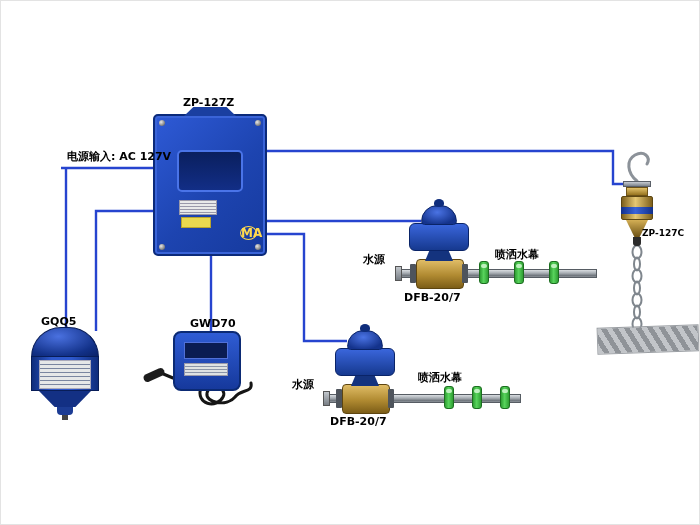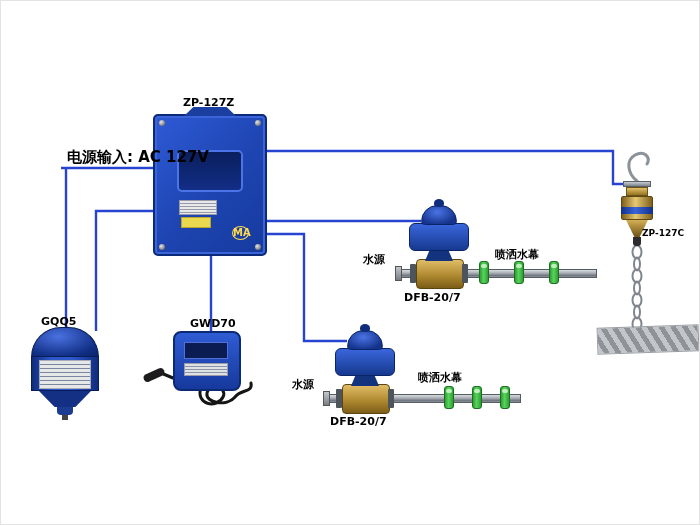--- a/index.html
+++ b/index.html
@@ -9,37 +9,37 @@
     overflow:hidden;border:1px solid #e3e3e3;box-sizing:border-box;
   }
   .wires{position:absolute;left:0;top:0;}
   .wires polyline{fill:none;stroke:#2644cf;stroke-width:2.4;}
   .hook{fill:none;stroke:#8c9299;stroke-width:3;stroke-linecap:round;}
   .chain ellipse{fill:none;stroke:#7f868d;stroke-width:2;}
   .cable{fill:none;stroke:#151515;stroke-width:3;stroke-linecap:round;}
 
   .lbl{position:absolute;font-weight:bold;font-size:11px;color:#000;white-space:nowrap;line-height:12px;}
   .lbl.small{font-size:9px;}
-  .lbl.power{font-size:15px;}
+  .lbl.power{font-size:11px;}
 
   .dev{position:absolute;}
 
   
   .controller{background:linear-gradient(135deg,#2e5ad6 0%,#1d44b0 55%,#163a9e 100%);
     border:2px solid #0b2a7a;border-radius:5px;box-shadow:inset 0 0 0 2px #3a64d8;}
   .ctrl-handle{position:absolute;top:-9px;left:50%;transform:translateX(-50%);width:52px;height:9px;
     background:#1a3fa0;clip-path:polygon(0 100%,18% 0,82% 0,100% 100%);}
   .screw{position:absolute;width:6px;height:6px;border-radius:50%;
     background:radial-gradient(circle at 35% 35%,#e8e8e8,#4a4a4a);}
   .ctrl-window{position:absolute;left:50%;transform:translateX(-50%);top:34px;width:62px;height:38px;
     background:linear-gradient(#0a1f5e,#122e86);border:2px solid #4a74e8;border-radius:5px;}
   .ctrl-plate{position:absolute;left:24px;top:84px;width:36px;height:13px;background:#e8eaea;
     border:1px solid #99a;background-image:repeating-linear-gradient(to bottom,transparent 0 2px,#99a 2px 3px);}
   .ctrl-sticker{position:absolute;left:26px;top:101px;width:28px;height:9px;background:#ead94f;border:1px solid #b9a52e;}
-  .ctrl-ma{position:absolute;right:16px;bottom:14px;color:#ffd94e;font-size:10px;font-weight:bold;
+  .ctrl-ma{position:absolute;right:8px;bottom:14px;color:#ffd94e;font-size:12px;font-weight:bold;
     border:1px solid #ffd94e;border-radius:50%;width:15px;height:12px;line-height:12px;text-align:left;}
 
   
   .gqq-dome{position:absolute;left:2px;top:0;width:68px;height:30px;border-radius:34px 34px 0 0;
     background:radial-gradient(ellipse at 40% 30%,#4a71e0,#123188 70%,#0a2268);border:1px solid #081d58;box-sizing:border-box;}
   .gqq-body{position:absolute;left:2px;top:29px;width:68px;height:35px;box-sizing:border-box;
     background:linear-gradient(90deg,#0f2d7c,#2d58cc 30%,#2d58cc 60%,#0f2d7c);border:1px solid #081d58;}
   .gqq-label{position:absolute;left:7px;top:3px;width:50px;height:27px;background:#e6e8e8;
     background-image:repeating-linear-gradient(to bottom,transparent 0 3px,#7a86a0 3px 4px);border:1px solid #aab;}
   .gqq-cone{position:absolute;left:10px;top:64px;width:52px;height:16px;background:#133084;

